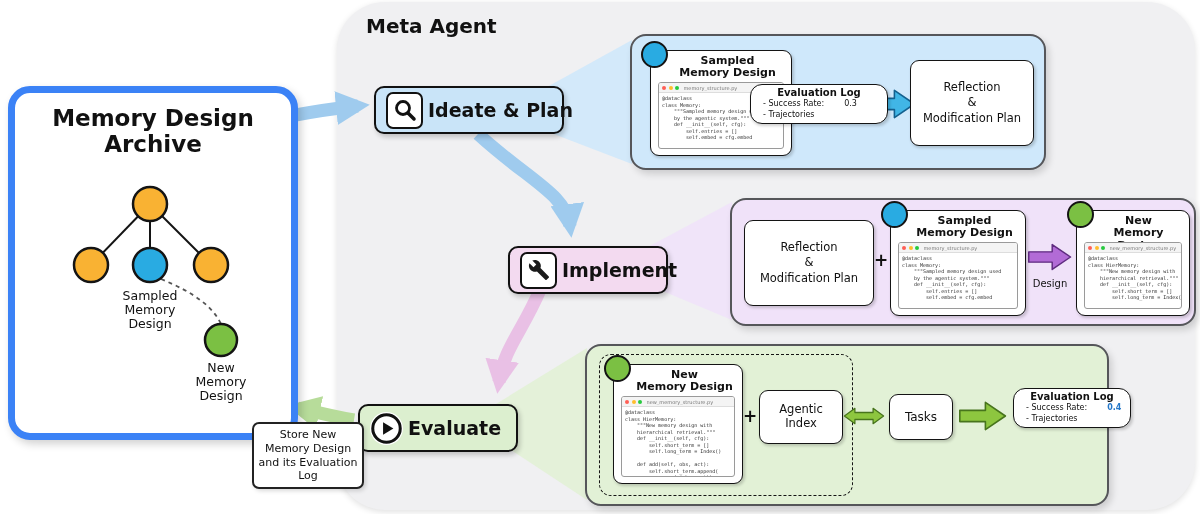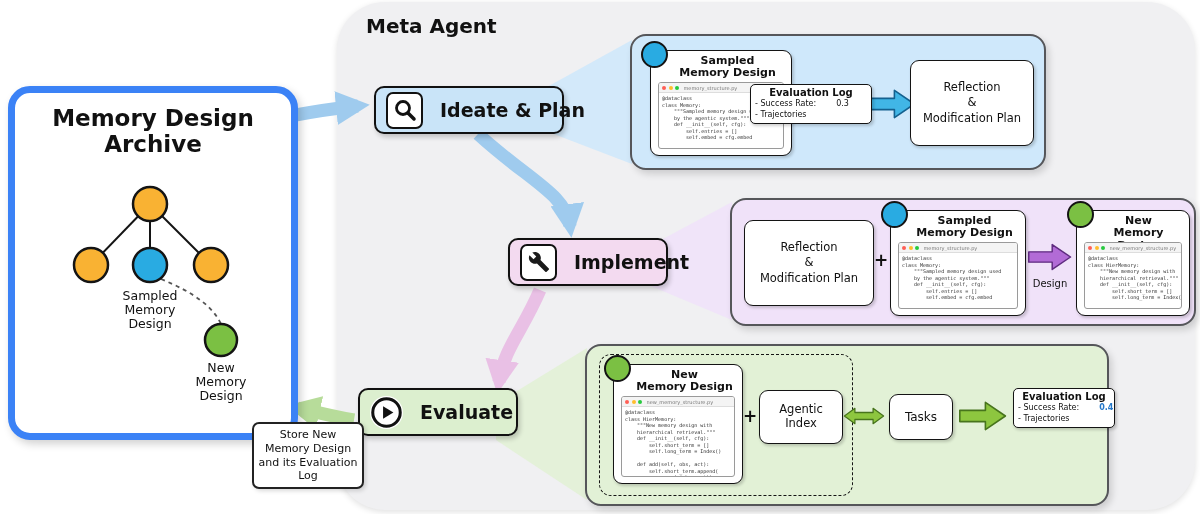--- a/index.html
+++ b/index.html
@@ -13,29 +13,29 @@
 
   .archive{position:absolute;left:8px;top:86px;width:276px;height:340px;background:#fff;
            border:7px solid #3b82f6;border-radius:22px;z-index:2;box-shadow:3px 4px 8px rgba(0,0,0,.18)}
   .archive-title{margin-top:12px;text-align:center;font-size:23px;font-weight:bold;line-height:1.15;padding:0 26px}
   .tree{position:absolute;left:0;top:0}
   .node-label{position:absolute;text-align:center;font-size:12.5px;line-height:1.12;white-space:pre-line}
 
   .note{position:absolute;background:#fff;border:2px solid #222;border-radius:7px;font-size:11px;
         line-height:1.25;text-align:center;padding:4px 3px;z-index:3;box-shadow:2px 2px 4px rgba(0,0,0,.15)}
 
-  .step{position:absolute;display:flex;align-items:center;gap:17px;border:2.5px solid #111;
+  .step{position:absolute;display:flex;align-items:center;gap:5px;border:2.5px solid #111;
         border-radius:10px;padding:0 10px;z-index:2;box-shadow:2px 3px 5px rgba(0,0,0,.2)}
   .step-icon{width:33px;height:33px;background:#fff;border:2px solid #111;border-radius:7px;
              display:flex;align-items:center;justify-content:center;flex:0 0 auto}
   .step-icon.round{border-radius:50%;border:none}
   .step-label{font-weight:bold;font-size:19px;white-space:nowrap}
   #step-ideate{left:374px;top:86px;width:166px;height:44px;background:#c9e4f8}
-  #step-implement{left:508px;top:238px;width:136px;height:44px;background:#f3daf0}
-  #step-evaluate{left:358px;top:388px;width:136px;height:44px;background:#dcefcf}
+  #step-implement{left:508px;top:246px;width:136px;height:44px;background:#f3daf0}
+  #step-evaluate{left:358px;top:404px;width:136px;height:44px;background:#dcefcf}
 
   .panel{position:absolute;border:2px solid #55565a;border-radius:16px;z-index:2;box-shadow:3px 4px 7px rgba(0,0,0,.15)}
   #panel-ideate{left:630px;top:34px;width:412px;height:132px;background:#cfe8fb}
   #panel-implement{left:730px;top:198px;width:462px;height:124px;background:#f0e2f9}
   #panel-evaluate{left:585px;top:344px;width:520px;height:158px;background:#e2f1d6}
 
   .card{position:absolute;background:#fff;border:1.6px solid #141414;border-radius:9px;
         box-shadow:1.5px 2px 3px rgba(0,0,0,.18)}
   .badge{position:absolute;left:-10px;top:-10px;width:23px;height:23px;border-radius:50%;border:2px solid #141414}
   .badge-blue{background:#29abe2}
@@ -46,22 +46,22 @@
   .center-text{font-weight:normal;font-size:11.5px;text-align:center;line-height:1.35;white-space:pre-line}
 
   .codewin{position:absolute;left:7px;right:7px;top:31px;bottom:6px;border:1px solid #9a9a9a;
            border-radius:3px;background:#fff;overflow:hidden}
   .codebar{display:flex;align-items:center;gap:2.5px;height:9px;padding:0 3px;background:#f4f4f4;border-bottom:1px solid #ddd}
   .dot{width:4px;height:4px;border-radius:50%;flex:0 0 auto}
   .dot-r{background:#ff5f56}.dot-y{background:#ffbd2e}.dot-g{background:#27c93f}
   .fname{font-size:5px;color:#777;margin-left:2px;white-space:nowrap;overflow:hidden}
   .code{font-family:"DejaVu Sans Mono",monospace;font-size:5px;line-height:1.3;white-space:pre;color:#333;padding:2px 3px}
 
-  .evlog{position:absolute;background:#fff;border:1.6px solid #141414;border-radius:5px;
-         padding:2px 4px;z-index:3;box-shadow:1.5px 2px 3px rgba(0,0,0,.18)}
+  .evlog{position:absolute;background:#fff;border:1.6px solid #141414;border-radius:12px;
+         padding:2px 12px;z-index:3;box-shadow:1.5px 2px 3px rgba(0,0,0,.18)}
   .evlog-title{font-size:10px;font-weight:bold;text-align:center;margin-bottom:1px}
   .evlog-line{font-size:8px;line-height:1.35;white-space:nowrap}
   .evlog-line .val{margin-left:20px}
   .hl{color:#2477c9;font-weight:bold}
 
   .plus{position:absolute;font-weight:bold;font-size:17px}
   .blockarrow{position:absolute}
   .arrow-label{position:absolute;font-size:10px;text-align:center}
   .dashedbox{position:absolute;border:1.6px dashed #141414;border-radius:12px}
 </style>

